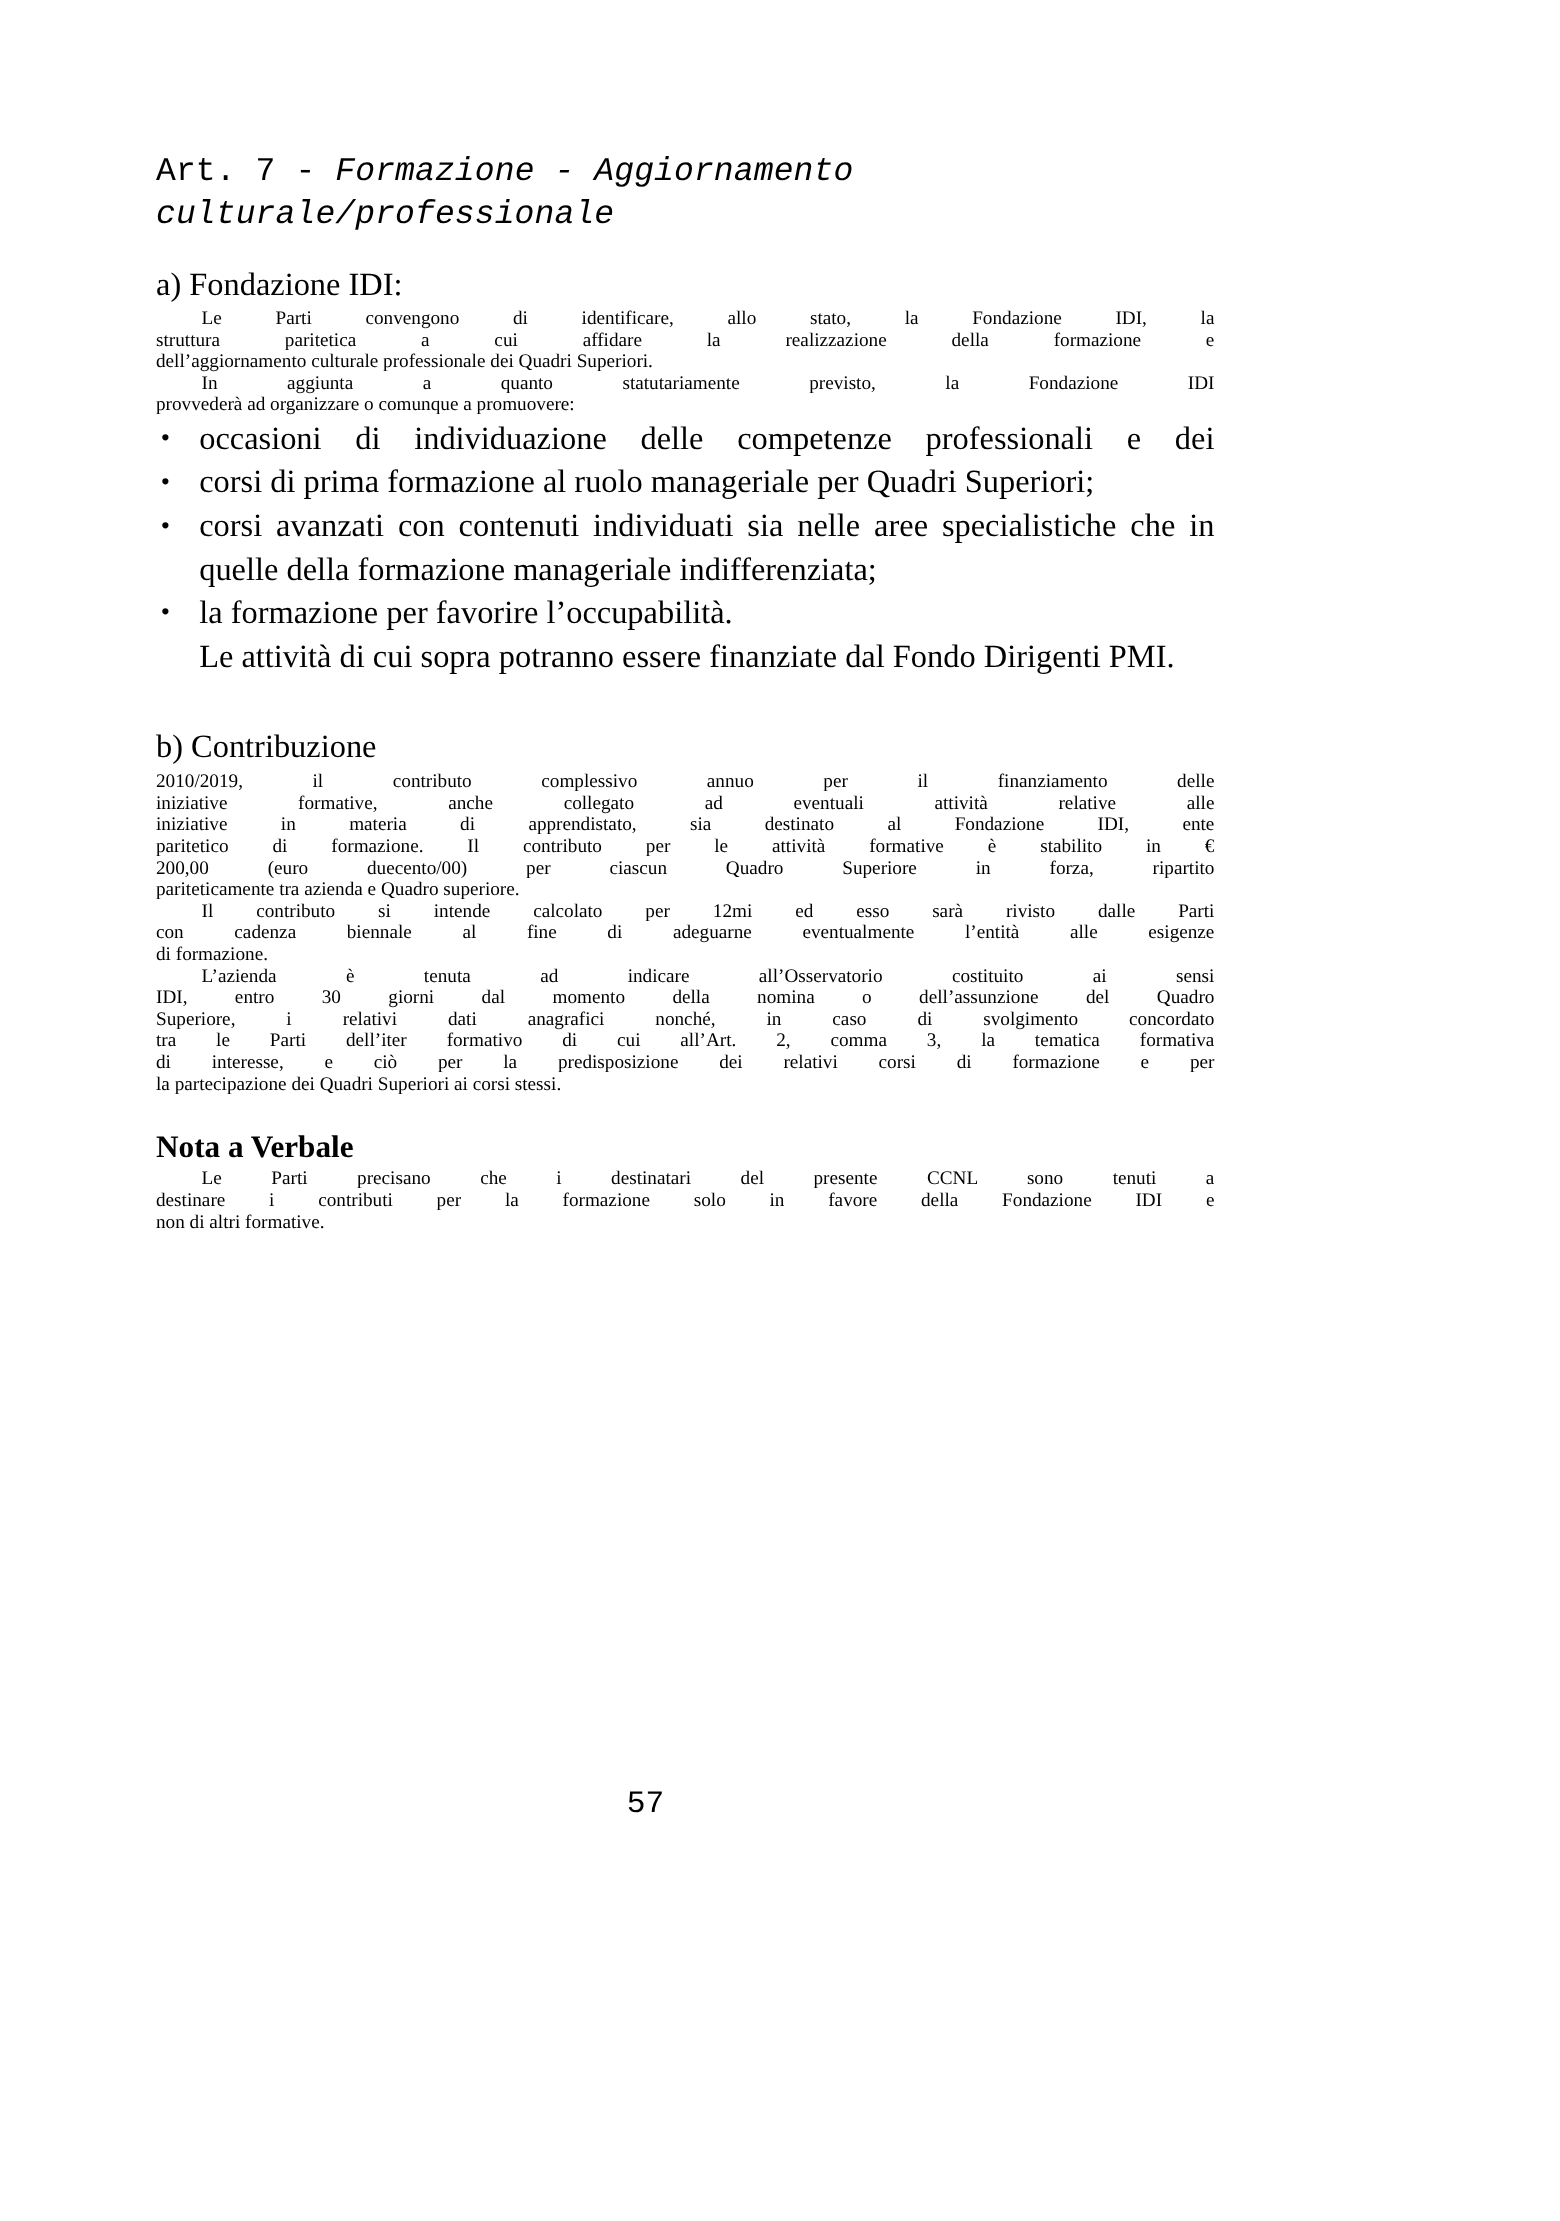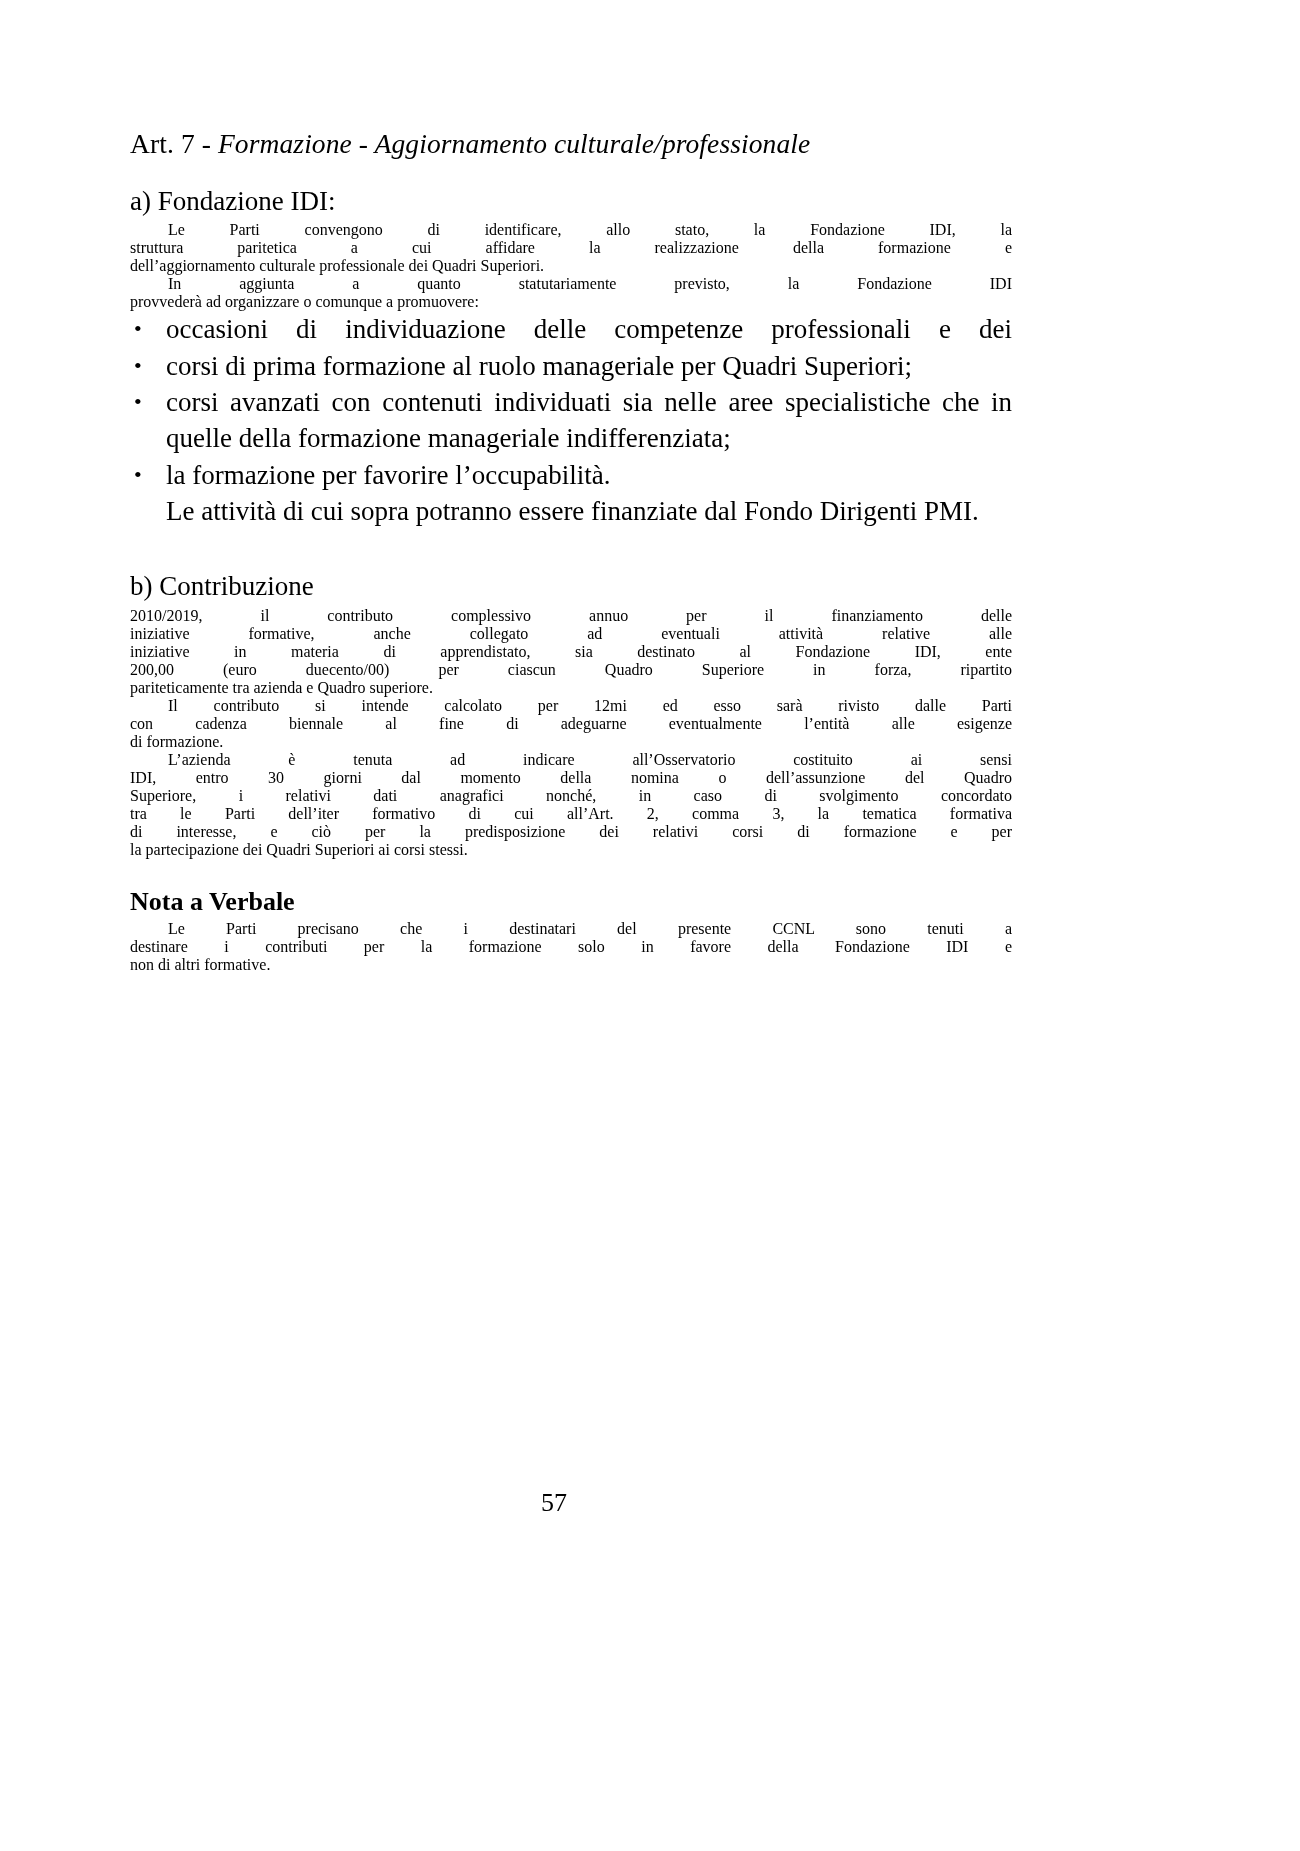--- a/index.html
+++ b/index.html
@@ -29,20 +29,21 @@
     top: 126px;
     width: 882px;
   }
 
   
   .art-heading {
     font-size: 27.5px;
     line-height: 1.30;
     margin: 0 0 22px 0;
     letter-spacing: .1px;
+    font-family: Liberation Mono, monospace;
   }
   .art-heading .ital { font-style: italic; }
 
   .sub-heading {
     font-size: 27px;
     line-height: 1.32;
     margin: 0 0 2px 0;
   }
   .sub-heading .ital { }
 
@@ -107,22 +108,21 @@
     margin: 0;
   }
 
   .page-number {
     position: absolute;
     left: 0;
     top: 1488px;
     width: 1076px;
     text-align: center;
     font-size: 26px;
-    font-family: Liberation Serif, serif;
-    padding-left: 16px;
+    font-family: Liberation Mono, monospace;
   }
 </style>
 </head>
 <body>
 
 <div class="page">
   <div class="content">
 
     <div class="art-heading">
       <span>Art. 7 - </span><span class="ital">Formazione - Aggiornamento culturale/professionale</span>
@@ -168,20 +168,21 @@
     <div class="gap-lg"></div>
 
     <div class="sub-heading">
       <span>b) </span><span class="ital">Contribuzione</span>
     </div>
 
     <div class="lines">
       <span class="ln">2010/2019, il contributo complessivo annuo per il finanziamento delle</span>
       <span class="ln">iniziative formative, anche collegato ad eventuali attività relative alle</span>
       <span class="ln">iniziative in materia di apprendistato, sia destinato al Fondazione IDI, ente</span>
+      <span class="ln">paritetico di formazione. Il contributo per le attività formative è stabilito in €</span>
       <span class="ln">200,00 (euro duecento/00) per ciascun Quadro Superiore in forza, ripartito</span>
       <span class="ln last">pariteticamente tra azienda e Quadro superiore.</span>
     </div>
 
     <div class="lines">
       <span class="ln first">Il contributo si intende calcolato per 12mi ed esso sarà rivisto dalle Parti</span>
       <span class="ln">con cadenza biennale al fine di adeguarne eventualmente l’entità alle esigenze</span>
       <span class="ln last">di formazione.</span>
     </div>
 

